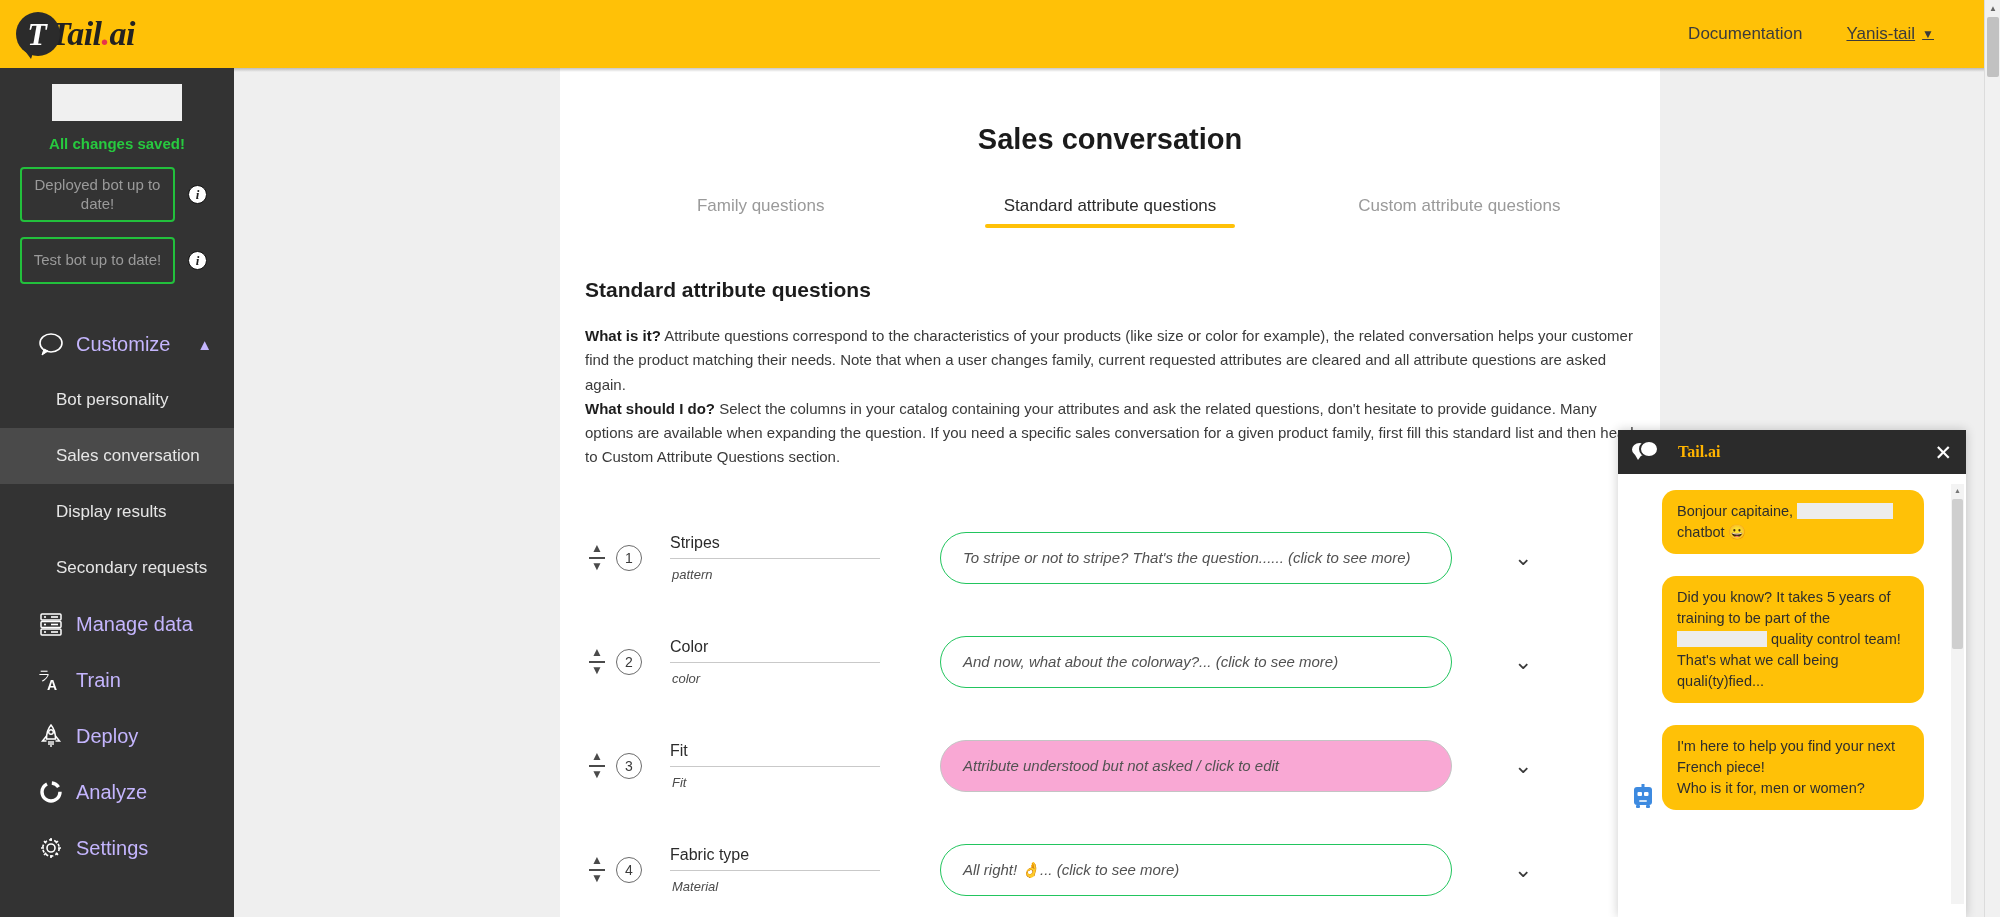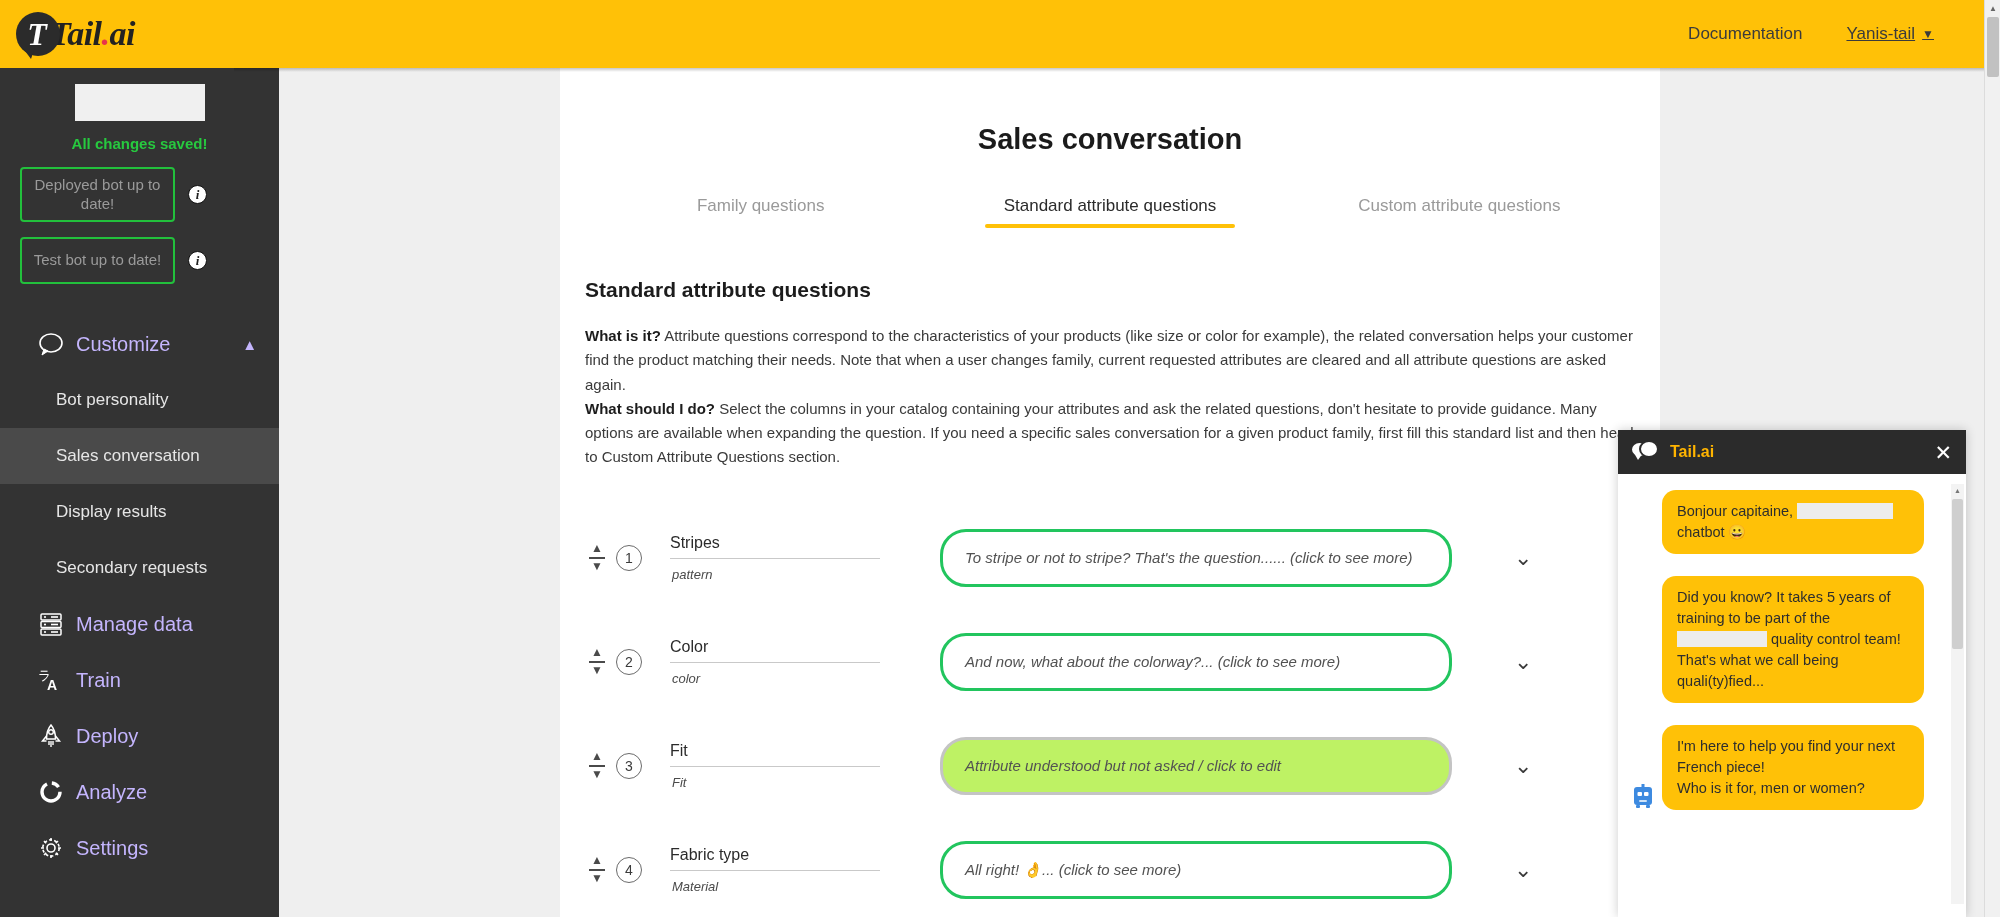--- a/index.html
+++ b/index.html
@@ -52,21 +52,21 @@
     width:16px;height:16px;display:flex;align-items:center;justify-content:center;
     font-size:8px;color:#666;background:#f1f1f1;
   }
   .page-scrollbar .thumb{
     position:absolute; top:17px; left:2px; width:12px; height:60px;
     background:#c1c1c1; border-radius:2px;
   }
 
   
   .sidebar{
-    position:absolute; top:68px; left:0; width:279px; height: 849px;
+    position:absolute; top:68px; left:0; width:234px; height: 849px;
     background:#333333; color:#fff; overflow:hidden; z-index:30;
   }
   .status-box{
     width:130px; height:37px; background:#f0f0f0;
     margin: 16px auto 0 auto;
   }
   .saved-msg{
     text-align:center; color:#27c93f; font-size:15px; font-weight:700;
     margin-top: 14px;
   }
@@ -158,26 +158,26 @@
     margin-left: 28px; width: 210px;
   }
   .attr-name{
     font-size:16px; color:#2b2b2b; padding-bottom:6px; text-align:left;
     border-bottom:1px solid #c9c9c9;
   }
   .attr-sub{
     font-size:13px; font-style:italic; color:#4a4a4a; margin-top: 8px; padding-left:2px;
   }
   .qbox{
-    margin-left: 60px; width: 512px; height: 58px; border:3px solid #22c55e;
+    margin-left: 60px; width: 512px; height: 52px; border:1px solid #22c55e;
     border-radius: 26px; display:flex; align-items:center; padding-left: 22px;
     font-size:15px; font-style:italic; color:#525252; cursor:text; background:#fff;
   }
   .qbox.disabled{
-    background:#bef264; border-color:#c4c4c4; width:512px;
+    background:#f9a8d4; border-color:#c4c4c4; width:512px;
   }
   .chev-row{
     margin-left: 62px; font-size: 22px; color:#3a3a3a; cursor:pointer;
     font-weight: 300;
   }
 
   
   .chat{
     position:absolute; left:1618px; top:430px; width:348px; height:487px;
     background:#fff; z-index:50; box-shadow: 0 0 10px rgba(0,0,0,0.20);
@@ -193,21 +193,21 @@
   }
   .chat-bubble-ic .b1:after{
     content:""; position:absolute; left:2px; bottom:-4px;
     width:0;height:0;border-left:4px solid transparent;border-right:5px solid transparent;
     border-top:7px solid #fff;
   }
   .chat-bubble-ic .b2{
     position:absolute; left:7px; top:0px; width:20px;height:18px;border-radius:50%;
     background:#fff; border:2px solid #2b2b2b;
   }
-  .chat-title{ color:#FFB400; font-size:16px; font-weight:700; margin-left:10px; }
+  .chat-title{ color:#FFB400; font-size:16px; font-weight:700; margin-left:18px;font-family:Liberation Serif, serif; }
   .chat-close{ margin-left:auto; color:#fff; font-size:21px; cursor:pointer; line-height:1; }
   .chat-body{
     position:relative; height: 443px; background:#fff; padding: 16px 0 0 0; overflow:hidden;
   }
   .msg-row{ display:flex; align-items:flex-end; padding: 0 18px 0 14px; margin-bottom: 22px; }
   .bot-ava{ width:22px; height:26px; margin-right:8px; flex: 0 0 22px; }
   .bot-ava.blank{ visibility:hidden; }
   .bubble{
     background:#FFC107; border-radius:14px; padding: 11px 15px;
     font-size:14.5px; line-height:1.45; color:#2e2e2e; max-width: 262px;

